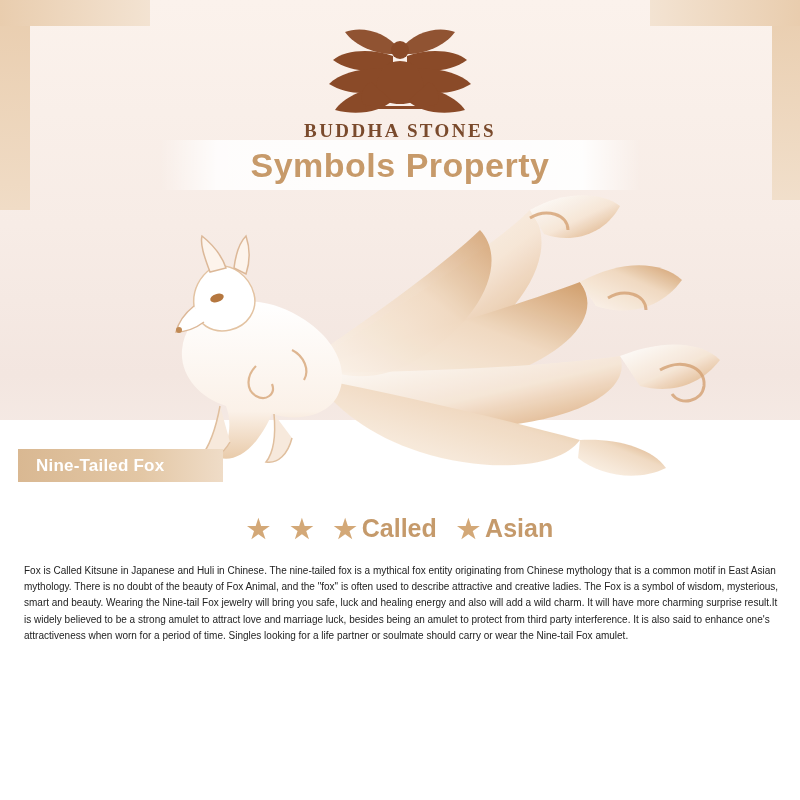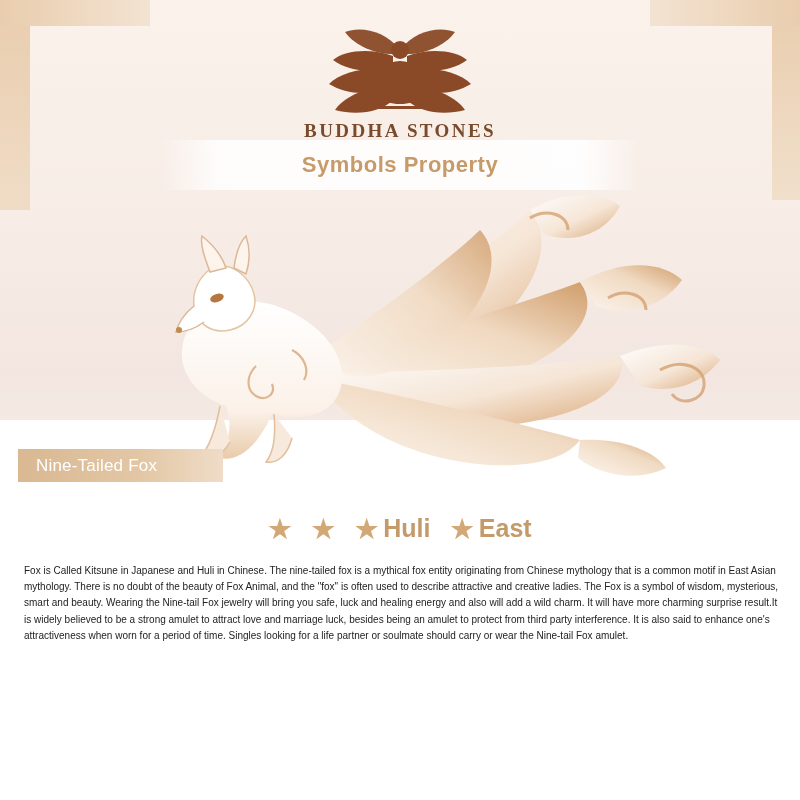--- a/index.html
+++ b/index.html
@@ -72,21 +72,21 @@
     top: 140px;
     left: 160px;
     width: 480px;
     height: 50px;
     background: linear-gradient(90deg, rgba(255,255,255,0.0) 0%, rgba(255,255,255,0.85) 12%, rgba(255,255,255,0.92) 88%, rgba(255,255,255,0.0) 100%);
     display: flex;
     align-items: center;
     justify-content: center;
   }
   .title-banner .title {
-    font-size: 22px;
+    font-size: 34px;
     font-weight: bold;
     color: #c79a6a;
     letter-spacing: 0.5px;
     text-shadow: 0 1px 0 #fff;
   }
 
   
   .fox-area {
     position: absolute;
     top: 190px;
@@ -103,21 +103,21 @@
     top: 449px;
     height: 33px;
     min-width: 205px;
     display: flex;
     align-items: center;
     padding-left: 18px;
     padding-right: 30px;
     background: linear-gradient(90deg, #d9b892 0%, #e3c7a5 60%, #efdcc7 100%);
     color: #ffffff;
     font-size: 17px;
-    font-weight: normal;
+    font-weight: bold;
     letter-spacing: 0.2px;
     box-sizing: border-box;
   }
 
   
   .keywords {
     position: absolute;
     top: 514px;
     left: 0; right: 0;
     display: flex;
@@ -258,23 +258,23 @@
 
   <div class="keywords">
     <div class="kw">
       <span class="star">★</span>
     </div>
     <div class="kw">
       <span class="star">★</span>
     </div>
     <div class="kw">
       <span class="star">★</span>
-      <span class="word">Huli</span>
-    </div>
-    <div class="kw">
-      <span class="star">★</span>
-      <span class="word">East</span>
+      <span class="word">Called</span>
+    </div>
+    <div class="kw">
+      <span class="star">★</span>
+      <span class="word">Asian</span>
     </div>
   </div>
 
   <div class="body-copy">Fox is Called Kitsune in Japanese and Huli in Chinese. The nine-tailed fox is a mythical fox entity originating from Chinese mythology that is a common motif in East Asian mythology. There is no doubt of the beauty of Fox Animal, and the "fox" is often used to describe attractive and creative ladies. The Fox is a symbol of wisdom, mysterious, smart and beauty. Wearing the Nine-tail Fox jewelry will bring you safe, luck and healing energy and also will add a wild charm. It will have more charming surprise result.It is widely believed to be a strong amulet to attract love and marriage luck, besides being an amulet to protect from third party interference. It is also said to enhance one's attractiveness when worn for a period of time. Singles looking for a life partner or soulmate should carry or wear the Nine-tail Fox amulet.</div>
 
 </div>
 
 </body></html>

